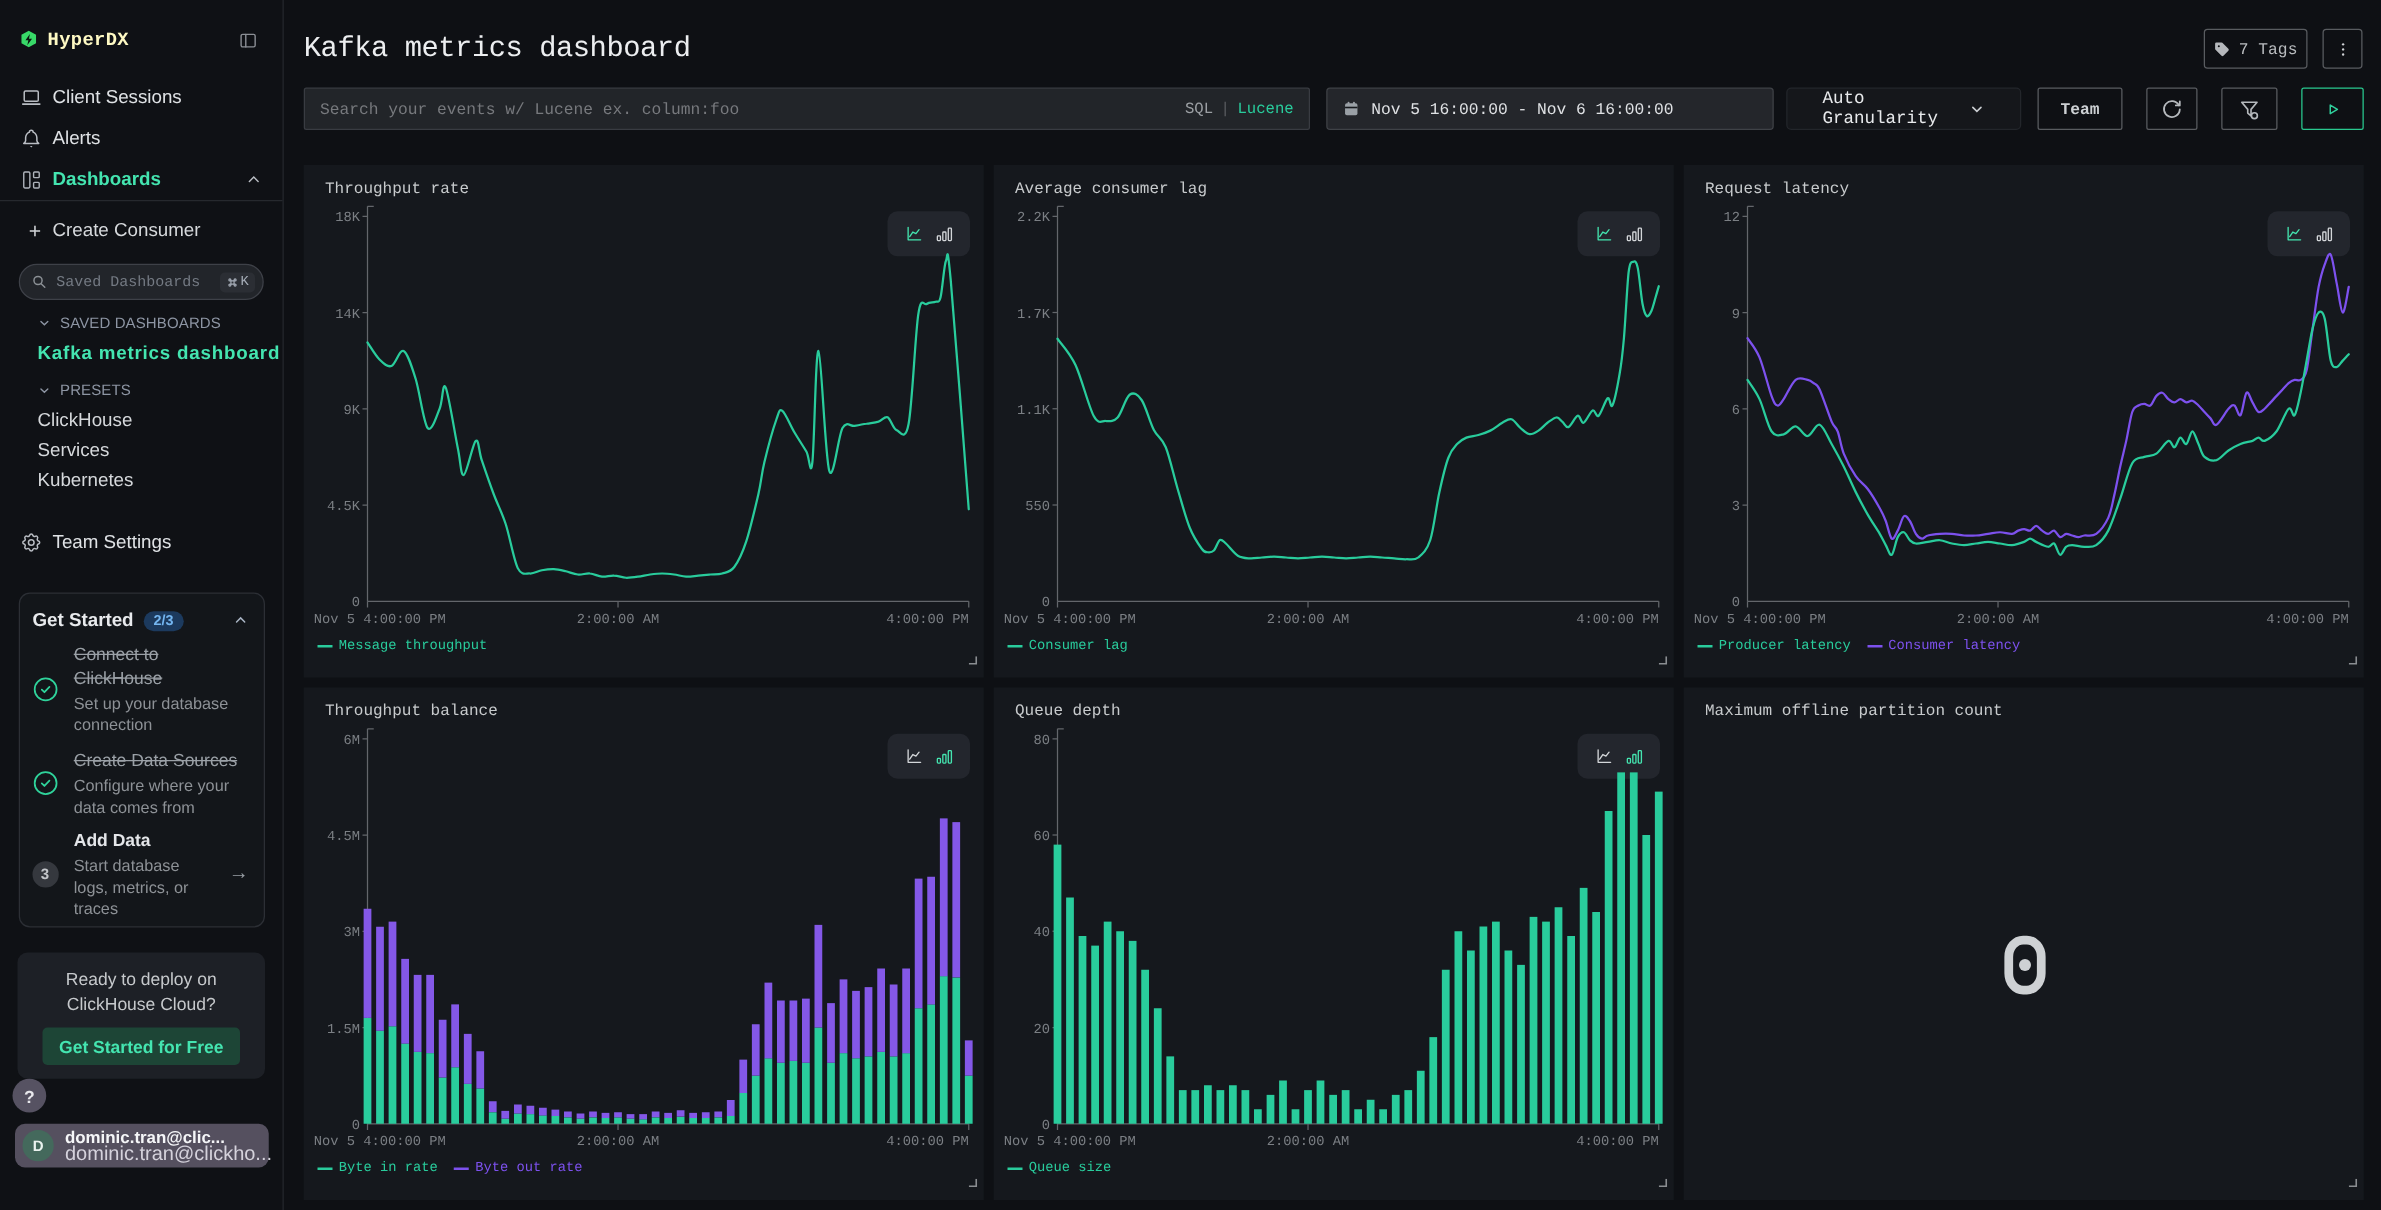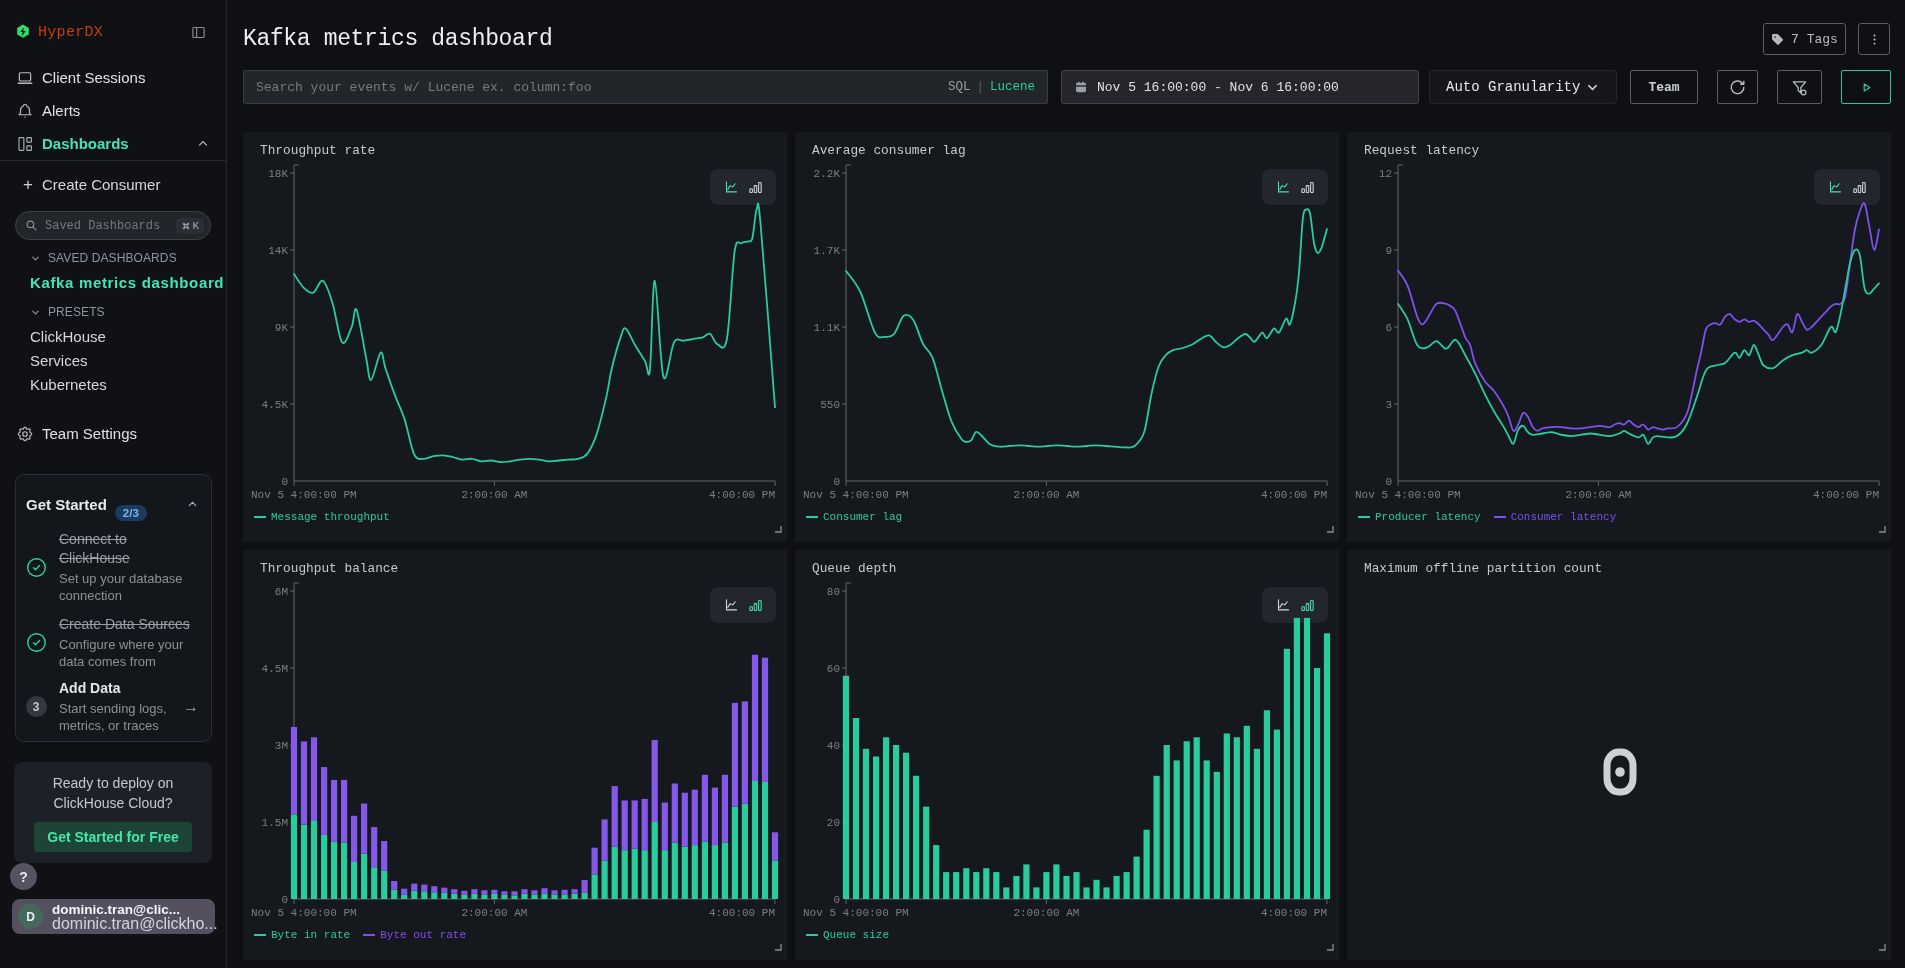--- a/index.html
+++ b/index.html
@@ -1,20 +1,20 @@
 <!DOCTYPE html>
 <html><head><meta charset="utf-8"><title>Kafka metrics dashboard</title>
 <style>
 * { margin:0; padding:0; box-sizing:border-box; }
 html,body { width:1905px; height:968px; overflow:hidden; background:#0e1014;
   font-family:"Liberation Sans", sans-serif; -webkit-font-smoothing:antialiased; }
 aside { position:absolute; left:0; top:0; width:227px; height:968px; background:#0f1115;
   border-right:1px solid #24272c; }
 .logo-row { display:flex; align-items:center; height:32px; margin:16px 20px 0 16px; }
-.logo-txt { font-family:"Liberation Mono", monospace; font-weight:400; font-size:15px; color:#c2410c; margin-left:8px; letter-spacing:0.3px; }
+.logo-txt { font-family:"Liberation Mono", monospace; font-weight:700; font-size:15px; color:#fef9c3; margin-left:8px; letter-spacing:0.3px; }
 .panel-ic { margin-left:auto; display:flex; }
 .nav { display:flex; align-items:center; height:33px; padding:0 16px; color:#dfe2e5; font-size:15px; }
 .logo-row + .nav { margin-top:13px; }
 .nic { width:26px; display:flex; align-items:center; }
 .grn { color:#44e5b0; }
 .b { font-weight:700; }
 .chv { margin-left:auto; }
 .divider { border-top:1px solid #26292e; margin-top:0; }
 .create { display:flex; align-items:center; height:33px; padding:0 16px; color:#d6d9dc; font-size:15px; margin-top:7px; }
 .plus { width:26px; font-size:17px; color:#cfd2d5; padding-left:7px; }
@@ -25,21 +25,21 @@
 .sec { display:flex; align-items:center; gap:7px; padding-left:30px; margin-top:9px; height:18px;
   color:#8d95a3; font-size:12px; letter-spacing:0.1px; }
 .sec + .item { margin-top:3px; }
 .item { height:24px; display:flex; align-items:center; font-size:15px; color:#d6d9dc; }
 .item.grn { color:#44e5b0; letter-spacing:0.65px; }
 .gscard { position:absolute; left:15px; top:474px; width:197px; height:268px; border:1px solid #2c2f35;
   border-radius:9px; padding:13px 12px 0 10px; background:#13161a; }
 .gshead { display:flex; align-items:center; }
 .gstitle { font-size:15px; font-weight:700; color:#e8eaed; }
 .badge { margin-left:8px; background:#1c3a5e; color:#74b6f1; font-size:11.5px; font-weight:700;
-  border-radius:9px; padding:2px 8px;margin-top:17px; }
+  border-radius:9px; padding:2px 8px; }
 .gsitem { display:flex; align-items:center; gap:9px; margin-left:-4px; }
 .gsic { width:28px; flex:0 0 28px; display:flex; justify-content:center; }
 .strike { color:#9aa0a6; font-size:14px; text-decoration:line-through; line-height:19px; }
 .gsd { color:#8d9196; font-size:13px; line-height:17px; margin-top:2px; }
 .gst { color:#e4e6e9; font-size:14px; font-weight:700; line-height:19px; }
 .numc { width:21px; height:21px; border-radius:50%; background:#35383e; color:#c3c6ca; font-size:12px;
   font-weight:700; display:flex; align-items:center; justify-content:center; }
 .arr { color:#9aa0a6; font-size:16px; margin-left:auto; }
 .deploy { position:absolute; left:14px; top:762px; width:198px; height:101px; background:#1d2026;
   border-radius:8px; padding-top:11px; }
@@ -67,21 +67,21 @@
   border-radius:3px; display:flex; align-items:center; justify-content:center; }
 .searchbar { position:absolute; left:243px; top:70px; width:805px; height:34px; background:#222529;
   border:1px solid #393c42; border-radius:2px; display:flex; align-items:center; padding:0 12px; }
 .ph { font-family:"Liberation Mono", monospace; font-size:13px; color:#77797d; flex:1; }
 .sqll { font-family:"Liberation Mono", monospace; font-size:12.5px; display:flex; gap:6px; }
 .sql { color:#9b9fa3; } .pipe { color:#5a5d61; } .luc { color:#29cc9c; }
 .datebox { position:absolute; left:1061px; top:70px; width:358px; height:34px; background:#24262b;
   border:1px solid #3f4247; border-radius:3px; display:flex; align-items:center; gap:9px; padding:0 12px;
   font-family:"Liberation Mono", monospace; font-size:13px; color:#dfe1e4; }
 .gran { position:absolute; left:1429px; top:70px; width:188px; height:34px; background:#15171b;
-  border:1px solid #23262b; border-radius:4px; display:flex; align-items:center; padding:0 16px; gap:0;
+  border:1px solid #23262b; border-radius:4px; display:flex; align-items:center; padding:0 28px; gap:0;
   font-family:"Liberation Mono", monospace; font-size:14px; color:#e8eaec; }
 .gran svg { margin-left:auto; }
 .live { position:absolute; left:1630px; top:70px; width:68px; height:34px; border:1px solid #595c60;
   border-radius:2px; display:flex; align-items:center; justify-content:center;
   font-family:"Liberation Mono", monospace; font-size:13px; font-weight:700; color:#ccd0d3; }
 .icbtn { position:absolute; top:70px; width:41px; height:34px; border:1px solid #595c60; border-radius:2px;
   display:flex; align-items:center; justify-content:center; }
 .playbtn { position:absolute; left:1841px; top:70px; width:50px; height:34px; border:1px solid #29c98f;
   border-radius:2px; display:flex; align-items:center; justify-content:center; }
 
@@ -216,21 +216,21 @@
           <div class="strike">Create Data Sources</div>
           <div class="gsd">Configure where your data comes from</div>
         </div>
     </div>
     <div class="gsitem" style="margin-top:9px">
       <span class="gsic">
           <span class="numc">3</span>
         </span>
       <div>
           <div class="gst">Add Data</div>
-          <div class="gsd">Start sending logs, metrics, or traces</div>
+          <div class="gsd">Start database logs, metrics, or traces</div>
         </div>
       <span class="arr">→</span>
     </div>
   </div>
 
   <div class="deploy">
     <div class="dep-t">Ready to deploy on<br>ClickHouse Cloud?</div>
     <div class="dep-btn">Get Started for Free</div>
   </div>
   <div class="helpc">?</div>

